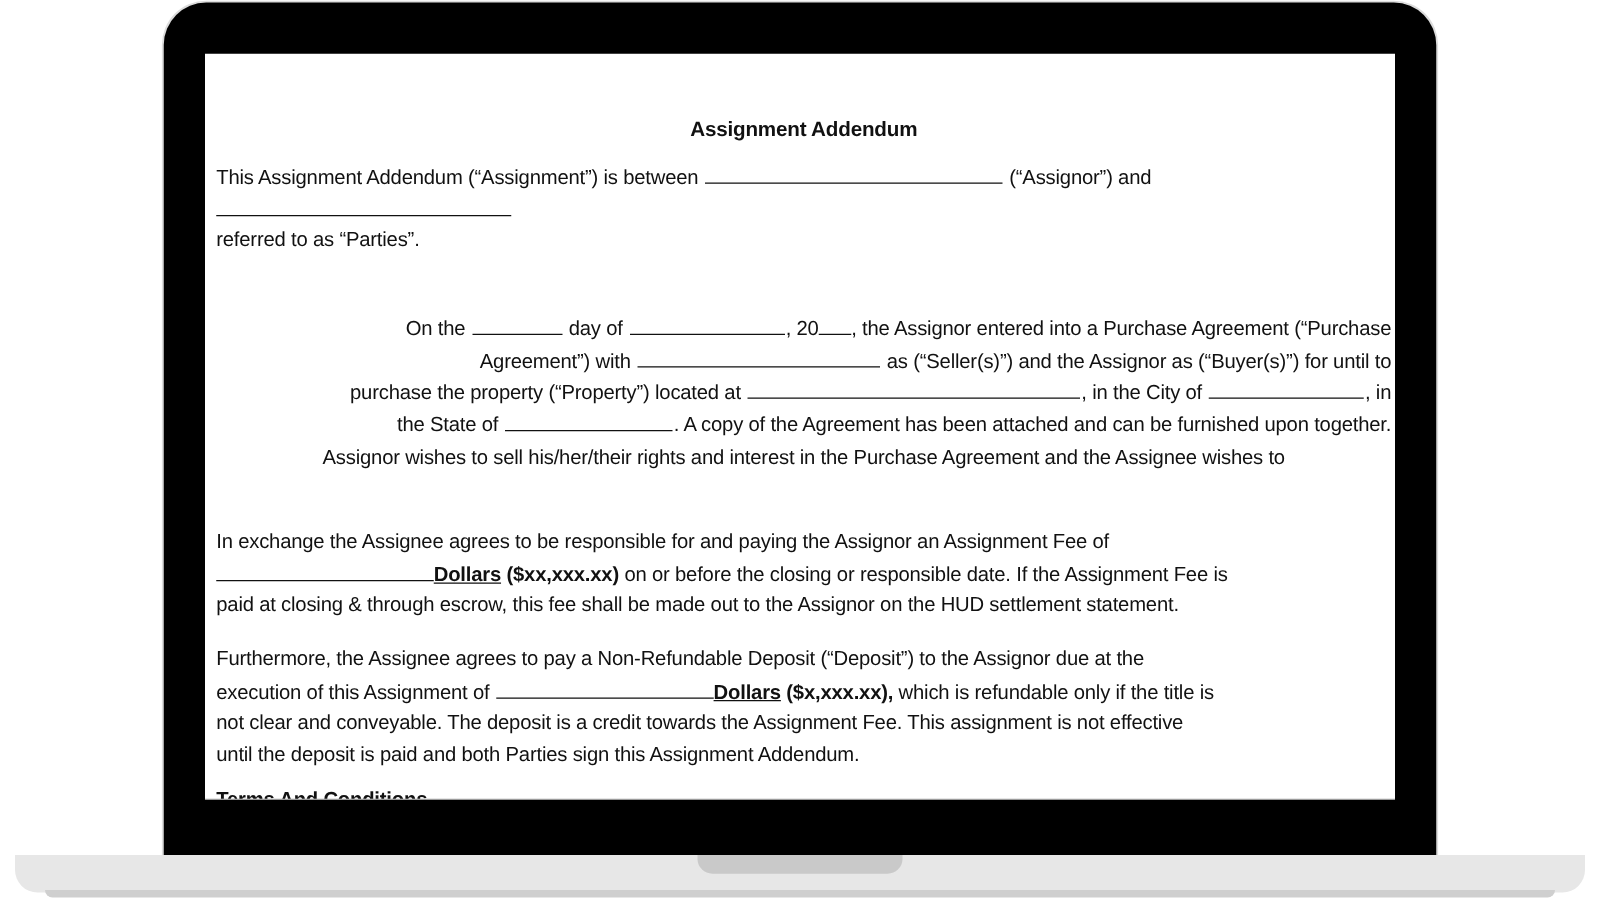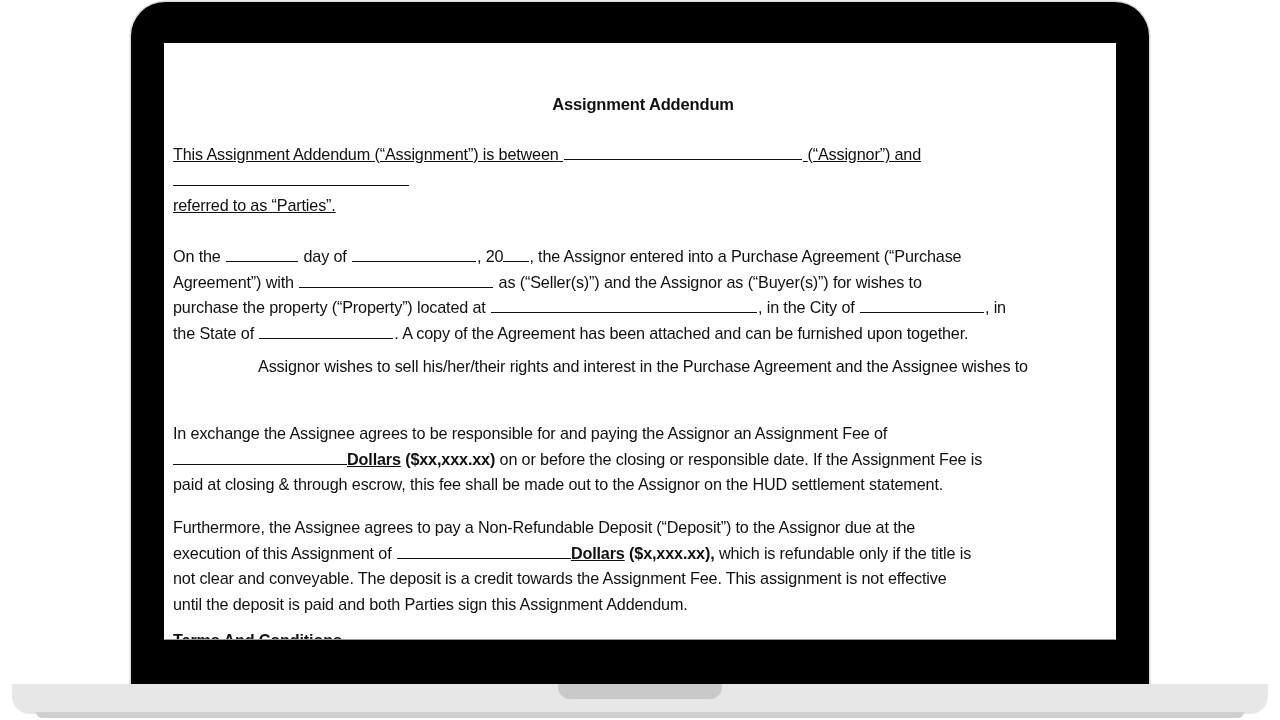--- a/index.html
+++ b/index.html
@@ -116,43 +116,43 @@
 
 <div class="stage">
   <div class="lid">
   </div>
 
   <div class="screen">
     <div class="doc">
 
       <div class="doc-title">Assignment Addendum</div>
 
-      <div class="para" style="top:99px;text-decoration:underline;">
+      <div class="para" style="top:86px;">
         <span class="line">
           <span>This Assignment Addendum (“Assignment”) is between</span>
           <span class="blank" style="width:238px;"></span>
           <span>(“Assignor”) and</span>
         </span>
         <span class="line">
           <span class="blank" style="width:236px;margin-left:0;"></span>
         </span>
         <span class="line">referred to as “Parties”.</span>
       </div>
 
-      <div class="para" style="top:201px;">
+      <div class="para" style="top:207px;text-align:right;">
         <span class="line">
           <span>On the</span>
           <span class="blank" style="width:72px;"></span>
           <span>day of</span>
           <span class="blank" style="width:124px;"></span><span>, 20</span><span class="blank" style="width:26px;margin:0;"></span><span>, the Assignor entered into a Purchase Agreement (“Purchase</span>
         </span>
         <span class="line">
           <span>Agreement”) with</span>
           <span class="blank" style="width:194px;"></span>
-          <span>as (“Seller(s)”) and the Assignor as (“Buyer(s)”) for wishes to</span>
+          <span>as (“Seller(s)”) and the Assignor as (“Buyer(s)”) for until to</span>
         </span>
         <span class="line">
           <span>purchase the property (“Property”) located at</span>
           <span class="blank" style="width:266px;"></span><span>, in the City of</span>
           <span class="blank" style="width:124px;"></span><span>, in</span>
         </span>
         <span class="line">
           <span>the State of</span>
           <span class="blank" style="width:134px;"></span><span>.  A copy of the Agreement has been attached and can be furnished upon together.</span>
         </span>

